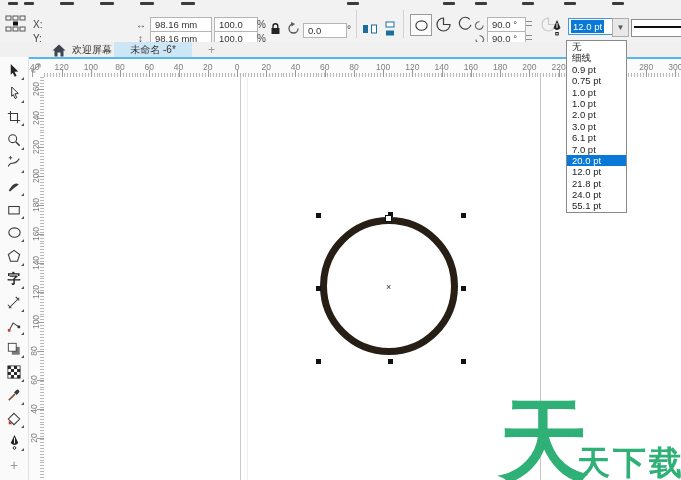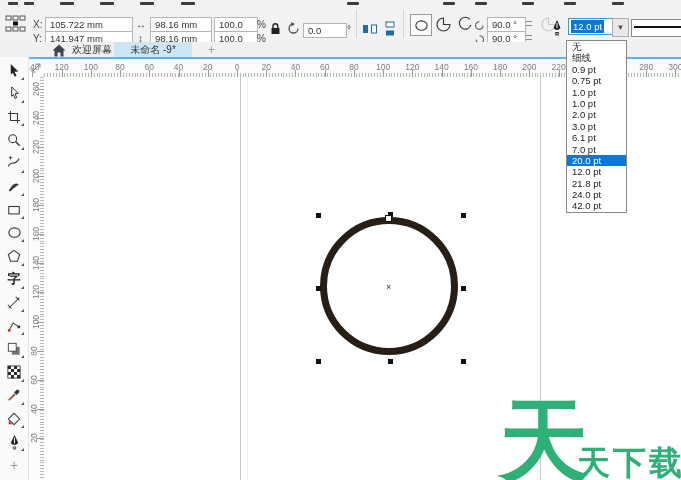--- a/index.html
+++ b/index.html
@@ -102,22 +102,20 @@
             <rect x="15" y="2" width="5" height="4"></rect>
           <rect x="1" y="13" width="5" height="4"></rect>
             <rect x="8" y="13" width="5" height="4"></rect>
             <rect x="15" y="13" width="5" height="4"></rect>
         </g>
         <rect x="8" y="7.5" width="5" height="4" fill="#111"></rect>
       </svg>
     </span>
     <span class="pb-label" style="left:33px;top:12px;">X:</span>
     <span class="pb-label" style="left:33px;top:26px;">Y:</span>
-    <div class="pb-field" style="left:45px;top:10px;width:82px;">105.722 mm</div>
-    <div class="pb-field" style="left:45px;top:24px;width:82px;">141.947 mm</div>
 
     <span class="pb-label" style="left:136px;top:12px;">↔</span>
     <span class="pb-label" style="left:138px;top:26px;">↕</span>
     <div class="pb-field" style="left:150px;top:10px;width:56px;">98.16 mm</div>
     <div class="pb-field" style="left:150px;top:24px;width:56px;">98.16 mm</div>
 
     <div class="pb-field" style="left:214px;top:10px;width:38px;">100.0</div>
     <div class="pb-field" style="left:214px;top:24px;width:38px;">100.0</div>
     <span class="pb-label" style="left:257px;top:12px;">%</span>
     <span class="pb-label" style="left:257px;top:26px;">%</span>
@@ -216,21 +214,21 @@
   </div>
 
   <div class="tabbar">
     <span class="abs" style="left:52px;top:1px;">
       <svg width="14" height="13" viewBox="0 0 14 13">
           <path d="M7 0.5 L13.5 6.5 H11.5 V12.5 H8.5 V8.5 H5.5 V12.5 H2.5 V6.5 H0.5 Z" fill="#3d4450"></path>
         </svg>
     </span>
     <div id="tabs">
         <div class="tab" style="left: 70px; width: 44px;">欢迎屏幕</div>
-        <div class="tab active" style="left: 114px; width: 78px;">未命名 -9*</div>
+        <div class="tab active" style="left: 114px; width: 78px;">未命名 -6*</div>
       </div>
     <span class="tab-add" style="left:208px;">+</span>
   </div>
 
   <div class="blueline"></div>
 
   <div class="ruler-corner">
     <svg width="10" height="10" viewBox="0 0 10 10">
         <path d="M1 9 L9 1 M9 1 L5.5 1 M9 1 L9 4.5 M1 9 L4.5 9 M1 9 L1 5.5" stroke="#888" fill="none"></path>
       </svg>
@@ -456,18 +454,18 @@
       <div class="dd-item">1.0 pt</div>
       <div class="dd-item">1.0 pt</div>
       <div class="dd-item">2.0 pt</div>
       <div class="dd-item">3.0 pt</div>
       <div class="dd-item">6.1 pt</div>
       <div class="dd-item">7.0 pt</div>
       <div class="dd-item hl">20.0 pt</div>
       <div class="dd-item">12.0 pt</div>
       <div class="dd-item">21.8 pt</div>
       <div class="dd-item">24.0 pt</div>
-      <div class="dd-item">42.0 pt</div>
+      <div class="dd-item">55.1 pt</div>
     </div>
 
   <div class="wm-big">天</div>
   <div class="wm-text">天下载</div>
 </div>
 
 </body></html>

